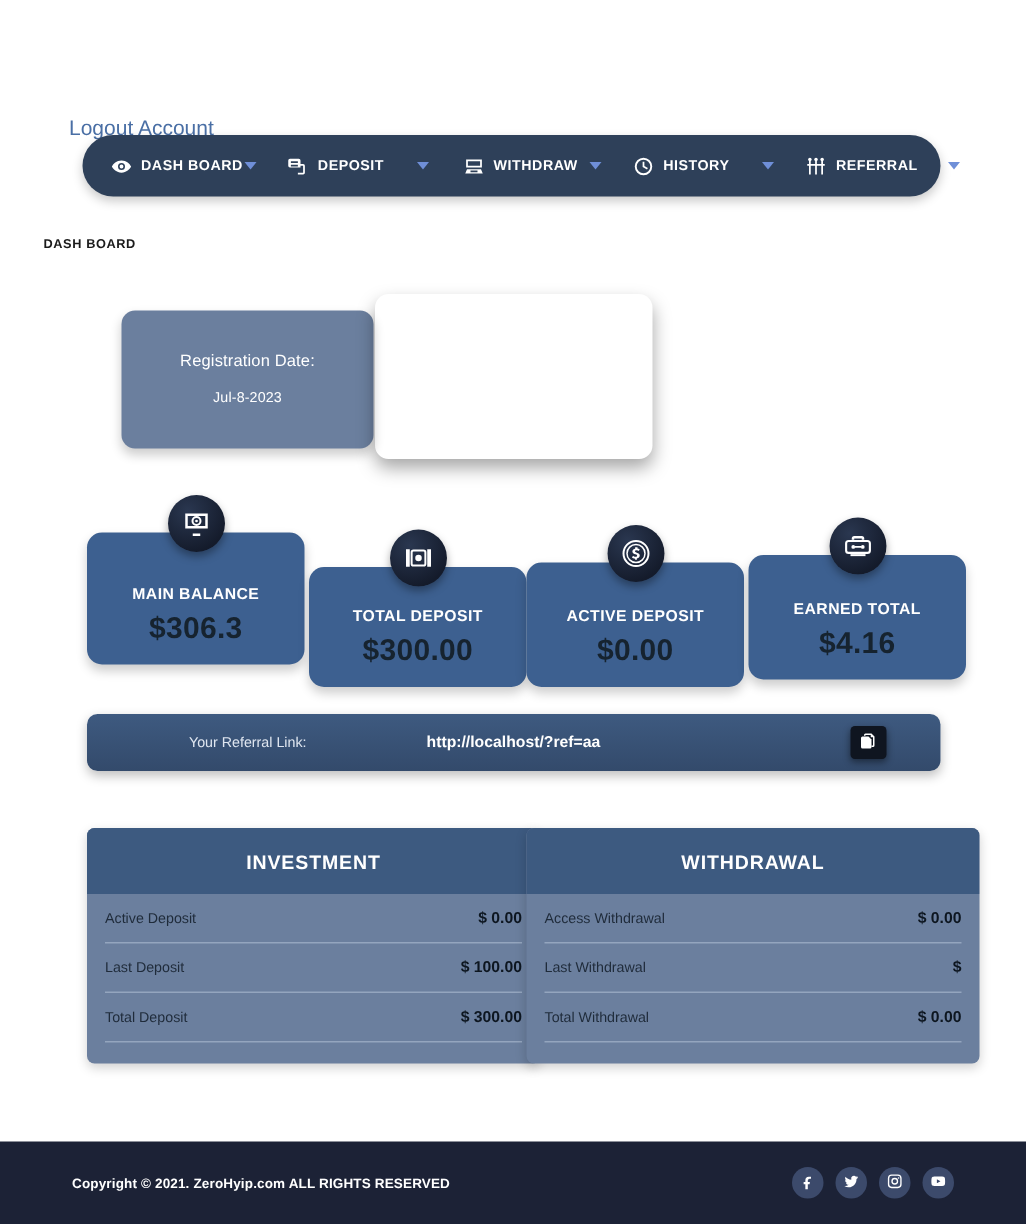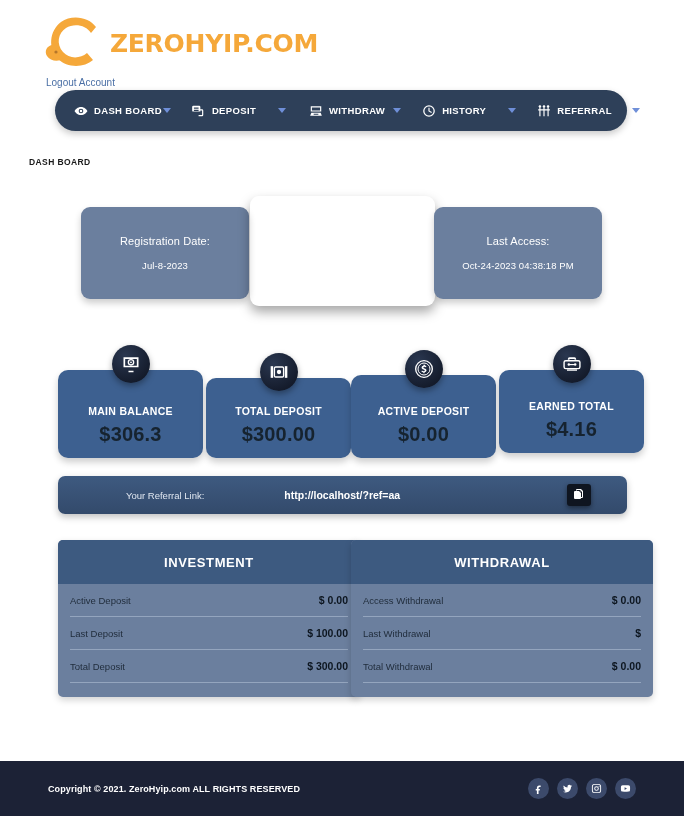--- a/index.html
+++ b/index.html
@@ -19,21 +19,21 @@
     display: flex; align-items: center;
   }
   .logo-mark { width: 62px; height: 58px; position: relative; }
   .logo-text {
     font-size: 25px; font-weight: bold; color: #f5a83a;
     letter-spacing: -0.3px; margin-left: 4px;
     font-family: "DejaVu Sans", sans-serif;
   }
   .logout-link {
     position: absolute; left: 46px; top: 77px;
-    font-size: 10px; color: #4a6fa5; text-decoration: none;
+    font-size: 14px; color: #4a6fa5; text-decoration: none;
     font-family: "Liberation Sans", sans-serif;
   }
 
   
   .navbar {
     position: absolute; left: 55px; top: 90px;
     width: 572px; height: 41px;
     background: #2e4059;
     border-radius: 21px;
     display: flex; align-items: center;
@@ -81,21 +81,21 @@
     background: linear-gradient(160deg, #5e718e 0%, #4e6party 0%, #4b5f7d 55%, #3a4c66 100%);
     box-shadow: 0 6px 12px rgba(0,0,0,0.35);
     display: flex; flex-direction: column; align-items: center; justify-content: center;
   }
   .profile-card svg { width: 34px; height: 34px; fill: #ffffff; }
   .profile-name { color: #ffffff; font-size: 12px; font-weight: bold; margin-top: 10px; letter-spacing: 0.5px; }
 
   
   .stats { position: absolute; left: 0; top: 345px; width: 684px; height: 115px; }
   .stat {
-    position: absolute; top: 25px; width: 145px; height: 88px;
+    position: absolute; top: 10px; width: 145px; height: 88px;
     background: #3d6090; border-radius: 10px;
     box-shadow: 0 4px 7px rgba(0,0,0,0.2);
     display: flex; flex-direction: column; align-items: center; justify-content: flex-end;
     padding-bottom: 12px;
   }
   .stat .s-label { color: #ffffff; font-size: 10.5px; font-weight: bold; letter-spacing: 0.3px; }
   .stat .s-value { color: #16232f; font-size: 20px; font-weight: bold; margin-top: 6px; letter-spacing: 0.2px; }
   .stat-badge {
     position: absolute; top: -25px; left: 50%; transform: translateX(-50%);
     width: 38px; height: 38px; border-radius: 50%;
@@ -124,21 +124,21 @@
     width: 24px; height: 22px; background: #0f1520; border-radius: 3px;
     display: flex; align-items: center; justify-content: center;
     box-shadow: 0 2px 5px rgba(0,0,0,0.45);
     border: none; cursor: pointer;
   }
   .copy-btn svg { width: 12px; height: 12px; fill: #ffffff; }
 
   
   .tables { position: absolute; left: 0; top: 540px; width: 684px; }
   .panel {
-    position: absolute; top: 0; width: 302px;
+    position: absolute; top: 12px; width: 302px;
     border-radius: 5px; overflow: hidden;
     box-shadow: 0 3px 7px rgba(0,0,0,0.18);
     background: #6b7f9e;
   }
   .panel.left { left: 58px; }
   .panel.right { left: 351px; }
   .panel-head {
     height: 44px; background: #3d5a80;
     display: flex; align-items: center; justify-content: center;
     color: #ffffff; font-size: 13px; font-weight: bold; letter-spacing: 0.6px;
@@ -163,31 +163,20 @@
     background: #3c4a6b; display: flex; align-items: center; justify-content: center;
   }
   .soc svg { width: 11px; height: 11px; fill: #ffffff; }
 </style>
 </head>
 <body>
 
 <div class="page">
 
   <div class="header">
-    <div class="logo-wrap">
-      <div class="logo-mark">
-        <svg viewBox="0 0 62 58" width="62" height="58" aria-hidden="true">
-          <path d="M52 13 C45 3, 28 0, 17 8 C5 17, 4 35, 14 45 C23 54, 40 54, 49 46
-                   L43 39 C36 45, 25 45, 19 38 C12 30, 14 19, 22 14 C30 9, 42 11, 47 19 Z" fill="#f5a83a"></path>
-          <path d="M8 31 C3 32, 0 37, 3 42 C6 47, 14 48, 19 45 C14 41, 11 36, 10 31 Z" fill="#f5a83a"></path>
-          <circle cx="12" cy="38" r="1.6" fill="#b5762a"></circle>
-        </svg>
-      </div>
-      <div class="logo-text">ZEROHYIP.COM</div>
-    </div>
     <a class="logout-link" href="#">Logout Account</a>
   </div>
 
   <nav class="navbar">
 
     <div class="nav-item" style="margin-left:18px">
       <span class="nav-ico">
         <svg viewBox="0 0 24 24">
             <path d="M12 5C6.5 5 2.2 9.1 1 12c1.2 2.9 5.5 7 11 7s9.8-4.1 11-7c-1.2-2.9-5.5-7-11-7zm0 11a4 4 0 110-8 4 4 0 010 8zm0-6.2a2.2 2.2 0 100 4.4 2.2 2.2 0 000-4.4z"></path>
           </svg>
@@ -252,24 +241,20 @@
     <div class="profile-card">
       <span>
         <svg viewBox="0 0 24 24">
             <circle cx="12" cy="7" r="4.2"></circle>
             <path d="M12 13c-4.2 0-7.5 2.5-7.5 5.6V20h15v-1.4C19.5 15.5 16.2 13 12 13z"></path>
           </svg>
       </span>
       <div class="profile-name">aa</div>
     </div>
 
-    <div class="side-card right">
-      <div class="lbl">Last Access:</div>
-      <div class="val">Oct-24-2023 04:38:18 PM</div>
-    </div>
   </div>
 
   <div class="stats">
 
     <div class="stat c0">
       <div class="stat-badge">
         <svg viewBox="0 0 24 24">
             <path d="M3 4h18v12H3V4zm2 2v8h14V6H5zm4 14h6v2H9v-2z"></path>
             <circle cx="12" cy="10" r="3.2" fill="none" stroke="#fff" stroke-width="1.6"></circle>
             <circle cx="12" cy="10" r="1.1"></circle>

